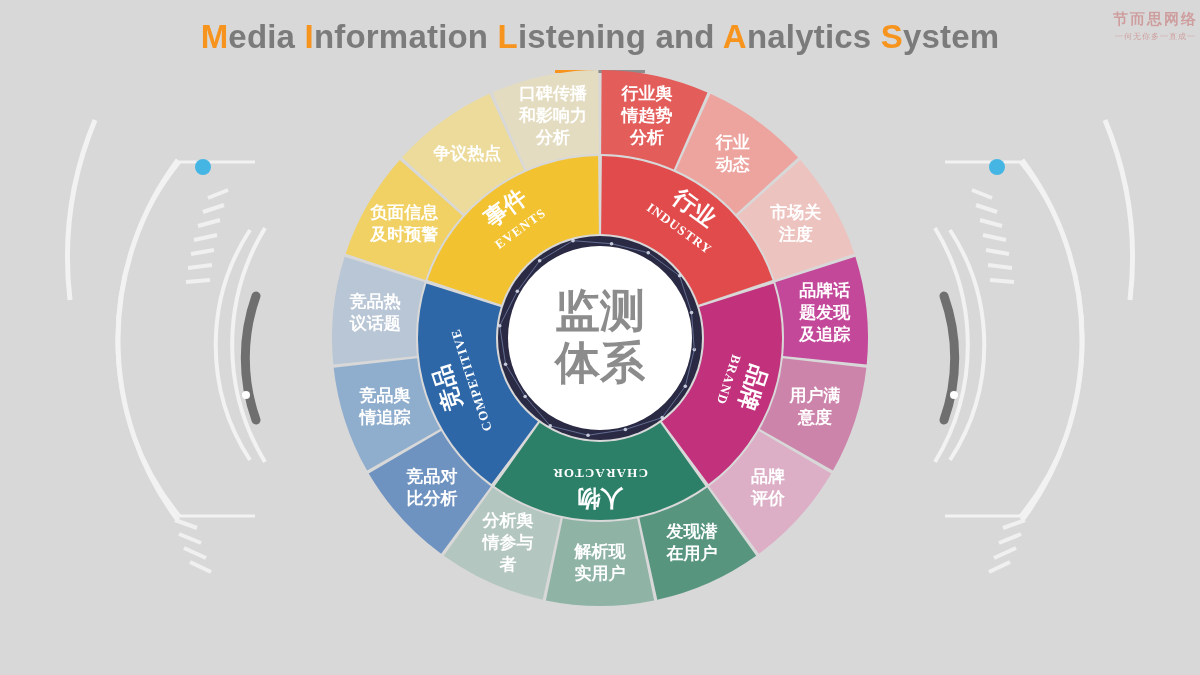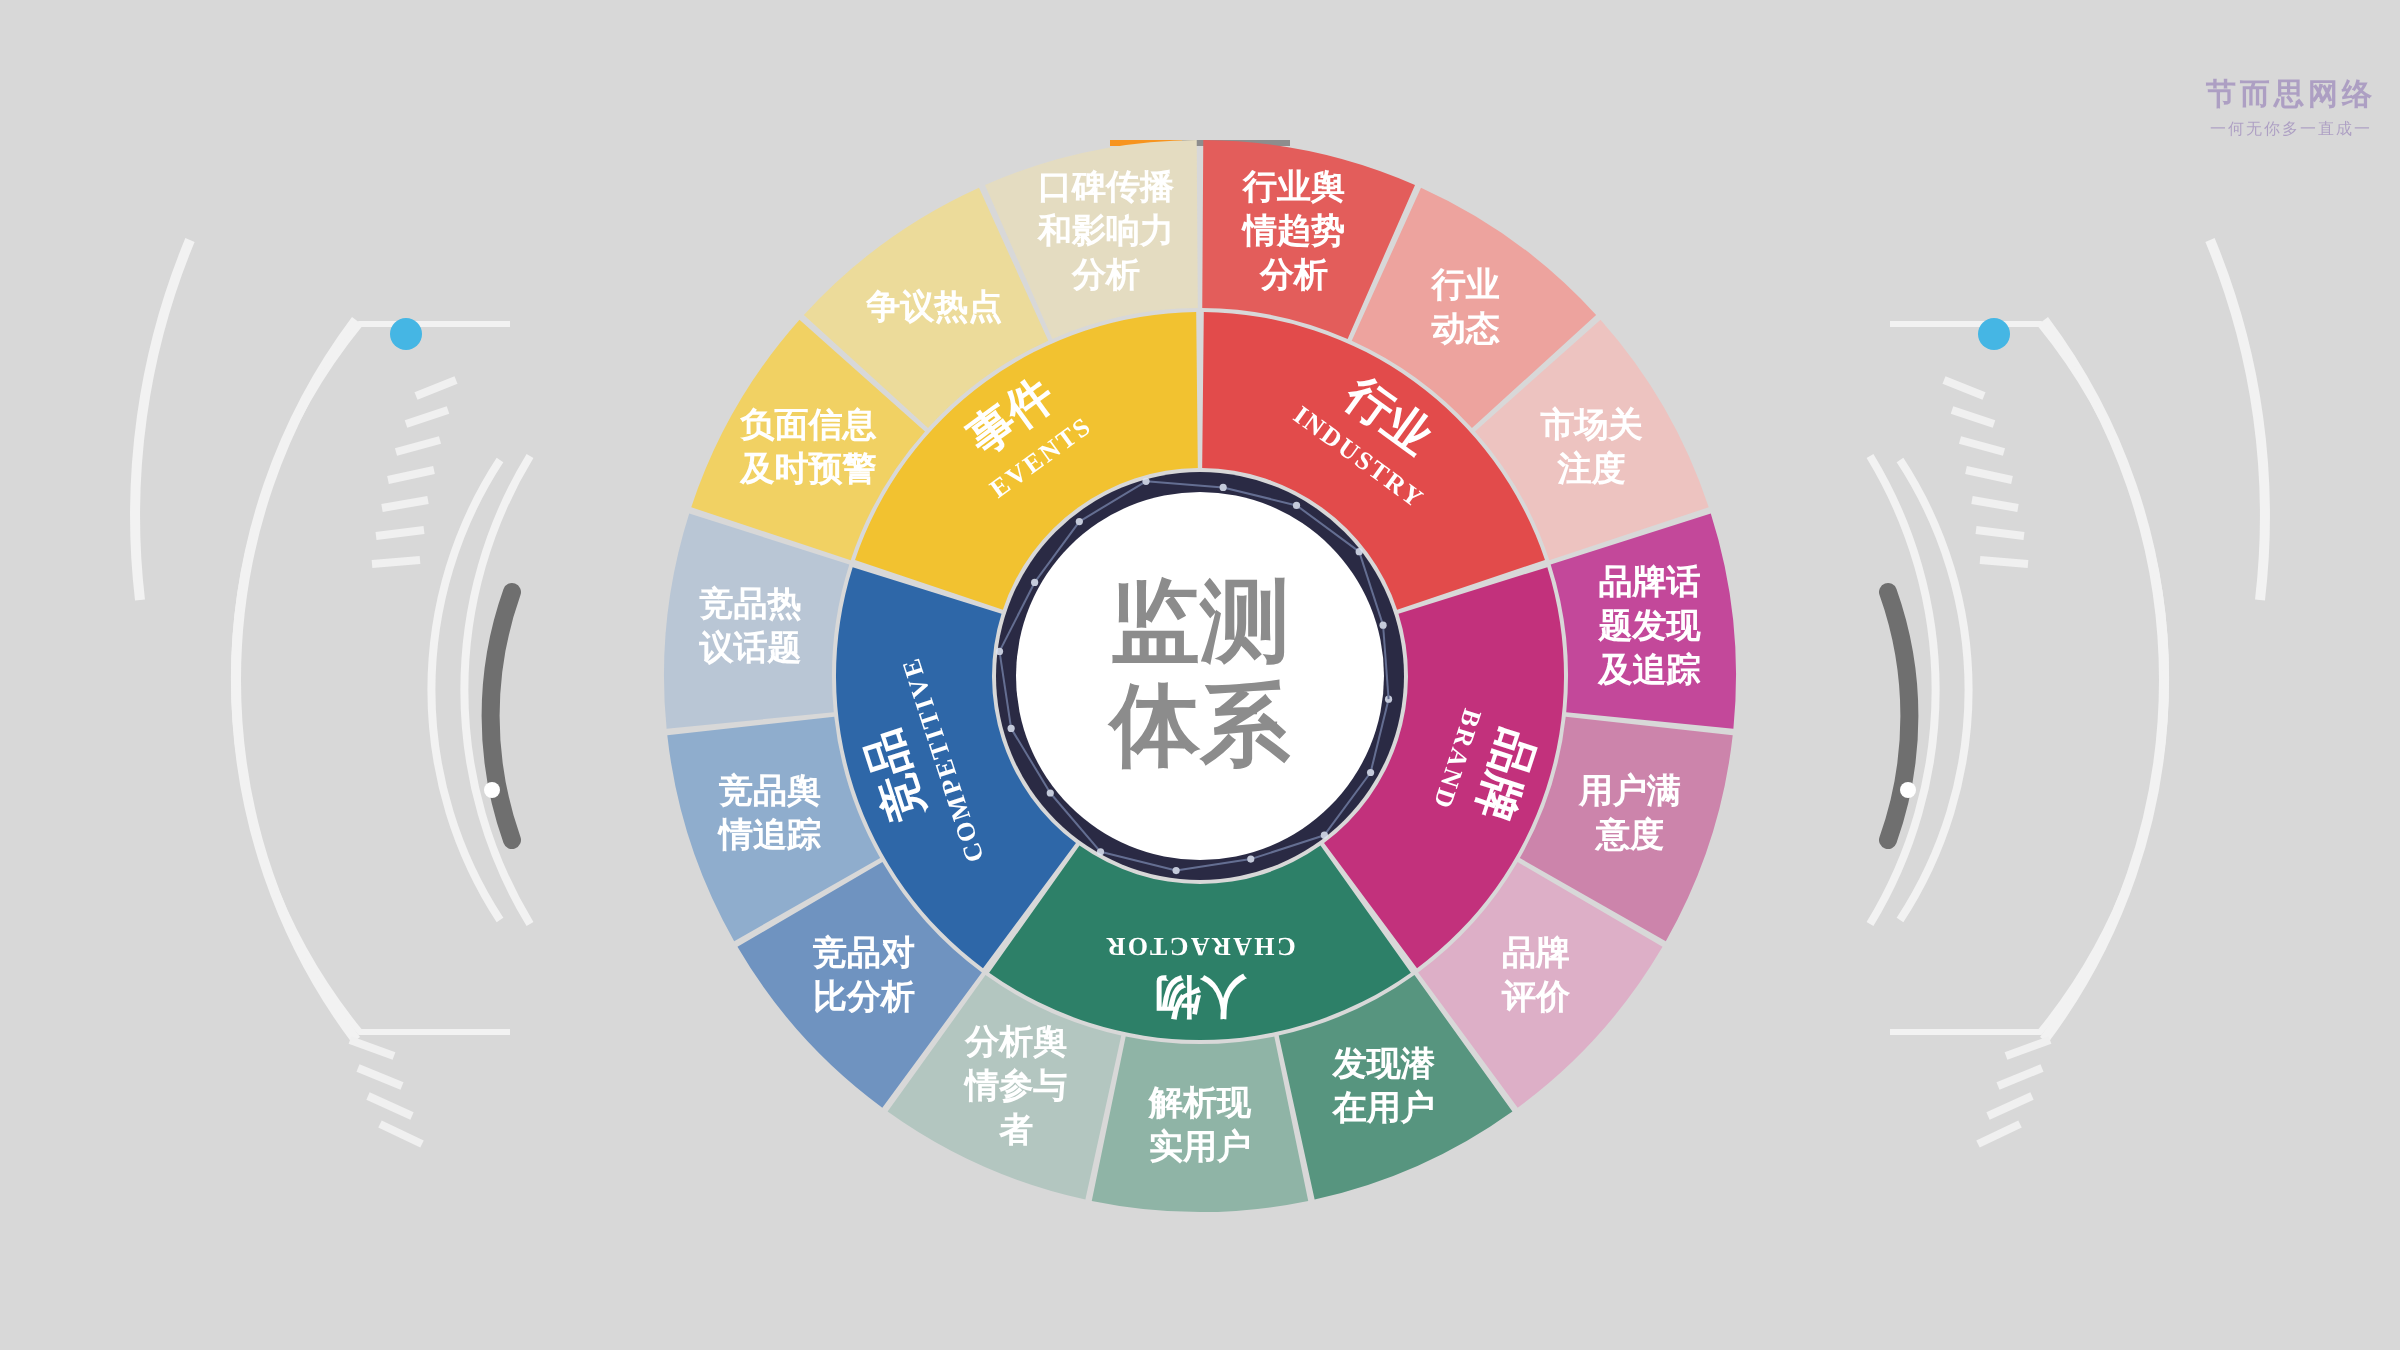--- a/index.html
+++ b/index.html
@@ -23,22 +23,22 @@
   .title-rule{
     position:absolute;top:70px;left:50%;transform:translateX(-50%);
     width:90px;height:3px;display:flex;
   }
   .title-rule i{display:block;height:3px;}
   .title-rule i.o{width:40%;background:#f7941e;}
   .title-rule i.g{width:60%;background:#8d8d8d;}
 
   
   .logo{
-    position:absolute;right:12px;top:10px;text-align:center;
-    opacity:.30;color:#4c1d95;margin-top:28px;
+    position:absolute;right:2px;top:10px;text-align:center;
+    opacity:.30;color:#b91c1c;
   }
   .logo .l1{font-size:15px;letter-spacing:2px;font-weight:bold;}
   .logo .l2{font-size:8px;letter-spacing:1px;margin-top:2px;}
 
   
   #wheel{position:absolute;left:262px;top:70px;}
 
   .seg-label{
     fill:#ffffff;font-size:17px;font-weight:bold;
     font-family:"Liberation Sans","DejaVu Sans",sans-serif;
@@ -63,20 +63,23 @@
   
   .deco{position:absolute;top:0;}
   .deco.left{left:60px;}
   .deco.right{right:60px;}
 </style>
 </head>
 <body>
 
 <div id="stage">
 
+  <div class="title-wrap">
+    <div class="title" id="title-text"><span class="cap">M</span><span>edia </span><span class="cap">I</span><span>nformation </span><span class="cap">L</span><span>istening and </span><span class="cap">A</span><span>nalytics </span><span class="cap">S</span><span>ystem</span></div>
+  </div>
   <div class="title-rule">
     <i class="o"></i>
     <i class="g"></i>
   </div>
 
   <div class="logo">
     <div class="l1">节而思网络</div>
     <div class="l2">一何无你多一直成一</div>
   </div>
 

